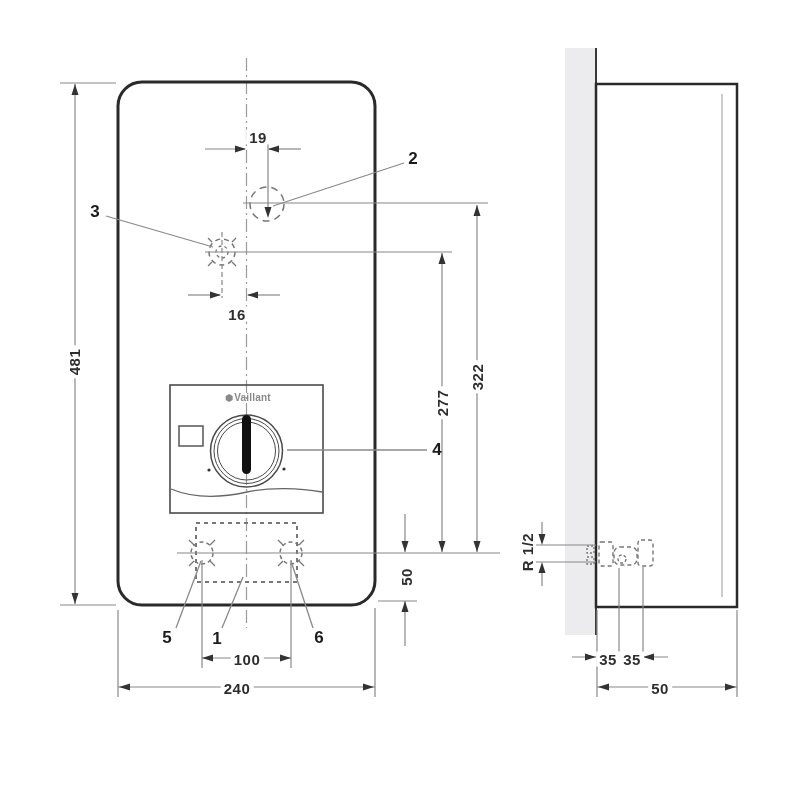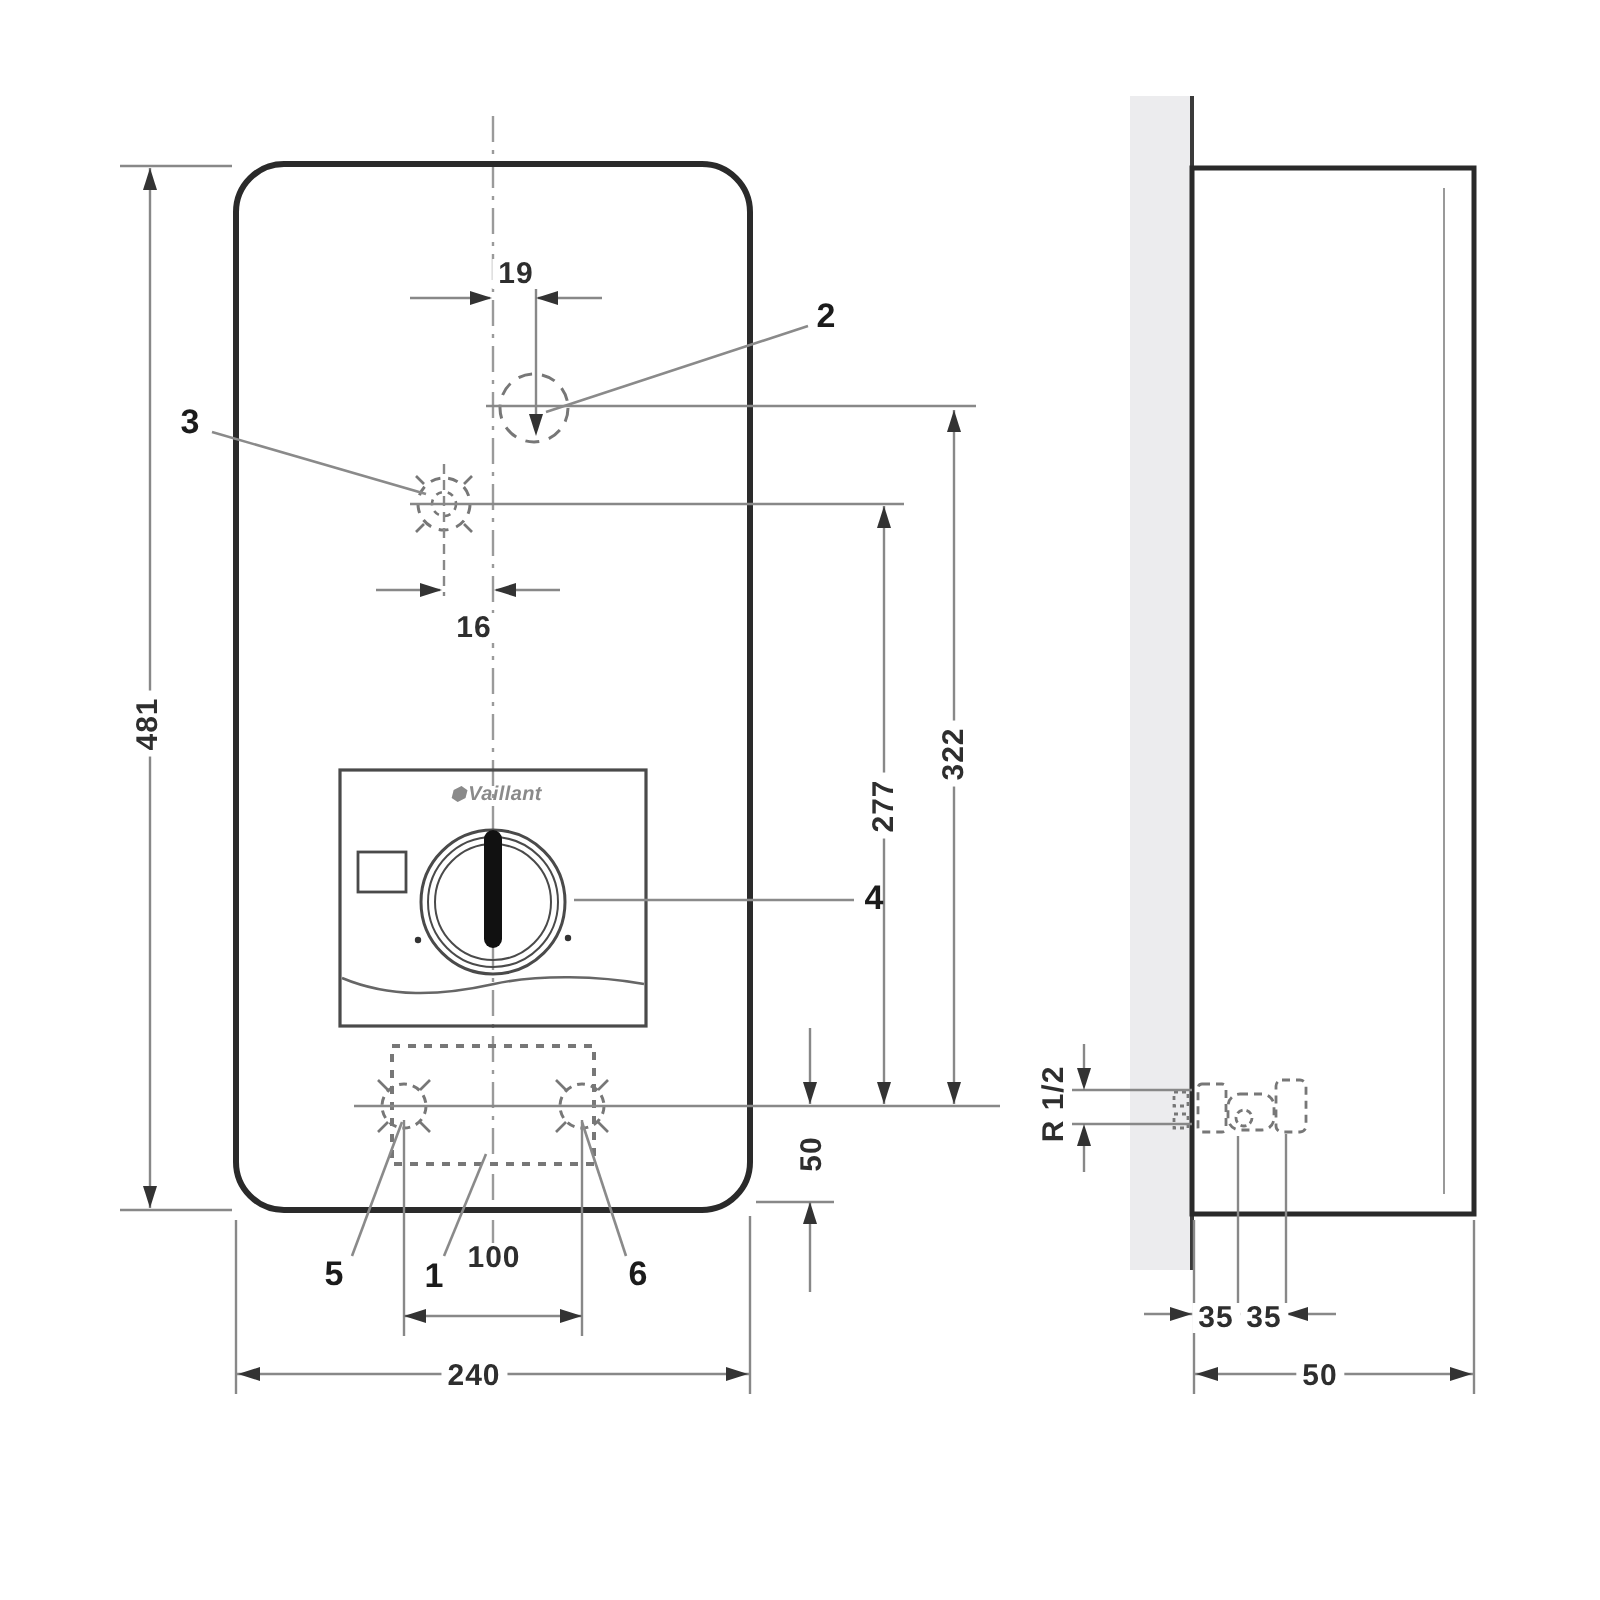--- a/index.html
+++ b/index.html
@@ -13,21 +13,21 @@
     white-space:nowrap;color:#2e2e2e;background:#ffffff;padding:0 3px;
     font-size:15px;font-weight:600;letter-spacing:.5px;line-height:1;
   }
   .rot{transform:translate(-50%,-50%) rotate(-90deg);}
   .callout{
     font-size:17px;font-weight:700;color:#1b1b1b;background:transparent;
     letter-spacing:0;padding:0 2px;
   }
   .logo{
     font-size:10px;font-weight:700;color:#8a8a8a;background:transparent;
-    padding:0 1px;letter-spacing:.2px;font-style:italic;
+    padding:0 1px;letter-spacing:.2px;
   }
   .logo .hex{font-size:9px;margin-right:1px;color:#8a8a8a;}
 </style>
 </head>
 <body>
 
 <div id="canvas">
 
 <svg width="800" height="800" viewBox="0 0 800 800">
 
@@ -194,21 +194,21 @@
 </svg>
 
   <span class="lbl logo" style="left:248px;top:398px;"><span class="hex">⬢</span><span>Vaillant</span></span>
 
   <span class="lbl" style="left:258px;top:137px;text-align:right;">19</span>
   <span class="lbl" style="left:237px;top:314px;">16</span>
   <span class="lbl rot" style="left:74px;top:362px;">481</span>
   <span class="lbl rot" style="left:477px;top:377px;">322</span>
   <span class="lbl rot" style="left:442px;top:403px;">277</span>
   <span class="lbl rot" style="left:406px;top:577px;">50</span>
-  <span class="lbl" style="left:247px;top:629px;">100</span>
+  <span class="lbl" style="left:247px;top:659px;">100</span>
   <span class="lbl" style="left:237px;top:688px;">240</span>
 
   <span class="lbl rot" style="left:527px;top:552px;">R 1/2</span>
   <span class="lbl" style="left:608px;top:659px;">35</span>
   <span class="lbl" style="left:632px;top:659px;">35</span>
   <span class="lbl" style="left:660px;top:688px;">50</span>
 
   <span class="lbl callout" style="left:413px;top:158px;">2</span>
   <span class="lbl callout" style="left:95px;top:211px;">3</span>
   <span class="lbl callout" style="left:437px;top:449px;">4</span>

